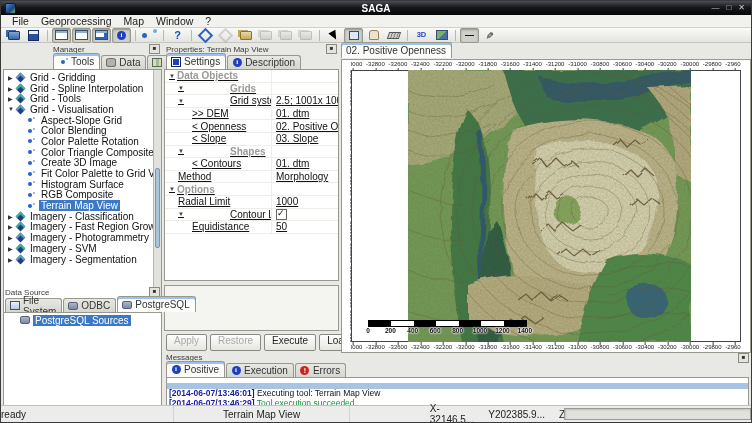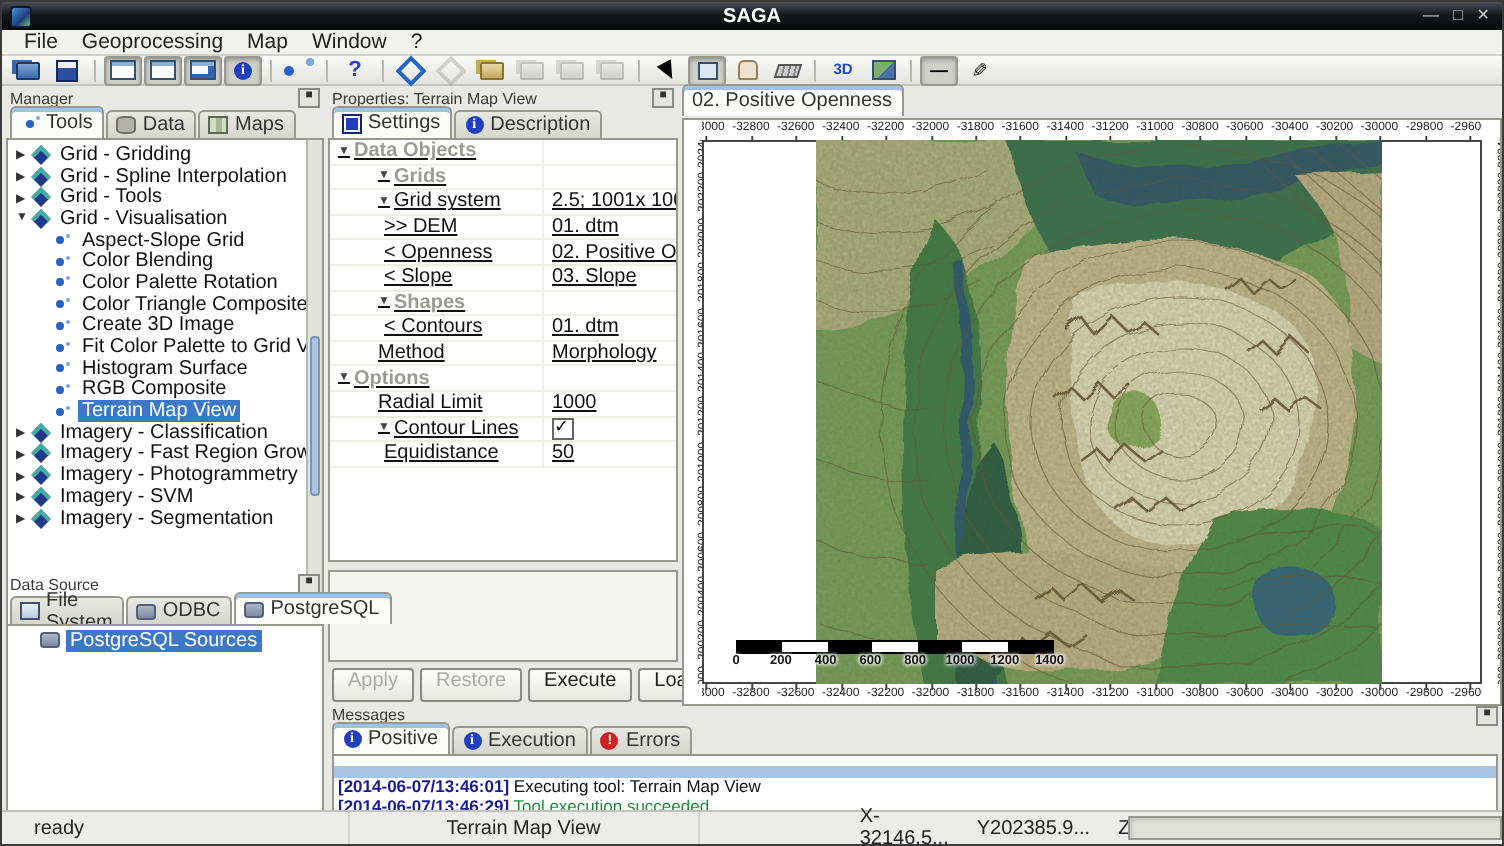--- a/index.html
+++ b/index.html
@@ -81,21 +81,21 @@
   .vscroll{position:absolute;top:0;right:0;bottom:7px;width:7px;background:#e2e2dc;border-left:1px solid #b8b8b2;}
   .vscroll .thumb{position:absolute;left:1px;right:1px;top:35%;height:28%;background:#aac4e0;border:1px solid #7a96b4;border-radius:2px;}
   .hscroll{position:absolute;left:0;right:7px;bottom:0;height:7px;background:#e2e2dc;border-top:1px solid #b8b8b2;}
   .hscroll .thumb{position:absolute;top:1px;bottom:1px;left:2px;width:62%;background:#aac4e0;border:1px solid #7a96b4;border-radius:2px;}
   
   .prow{display:flex;height:11.6px;align-items:center;border-bottom:1px solid #ededea;font-size:10px;}
   .pleft{width:107px;flex:0 0 auto;display:flex;align-items:center;overflow:hidden;white-space:nowrap;border-right:1px solid #ededea;height:100%;box-sizing:border-box;}
   .pright{flex:1;overflow:hidden;white-space:nowrap;padding-left:4px;display:flex;align-items:center;}
   .prow .arrow{font-size:6px;color:#444;width:8px;flex:0 0 auto;}
   .prow[data-ind="0"] .pleft{padding-left:4px;}
-  .prow[data-ind="1"] .pleft{padding-left:24px;}
+  .prow[data-ind="1"] .pleft{padding-left:13px;gap:44px;}
   .prow[data-ind="2"] .pleft{padding-left:27px;}
   .prow[data-group] .plabel{color:#9a9a96;font-weight:bold;}
   .checkbox{width:9px;height:9px;border:1px solid #666;background:#fff;position:relative;}
   .checkbox::before{content:"\2713";position:absolute;left:0px;top:-2px;font-size:9px;color:#111;}
   .btnrow{position:absolute;left:2px;right:2px;display:flex;gap:3px;}
   .pbtn{height:15px;font-size:10px;border:1px solid #8a8a84;border-radius:2px;background:linear-gradient(#fdfdfc,#e6e6e0);
         display:flex;align-items:flex-start;justify-content:center;padding:0 7px;flex:1;color:#222;}
   .pbtn[data-disabled]{color:#aaa;}
   
   .mapdoc{position:absolute;left:340px;top:42px;width:410px;height:310px;}
@@ -184,21 +184,21 @@
       <span class="tbtn" data-icon="pan-mode-icon" style="--i: 21;"></span>
       <span class="tbtn" data-icon="measure-icon" style="--i: 22;"></span>
       <span class="tbtn" data-icon="separator" style="--i: 23;"></span>
       <span class="tbtn" data-icon="3d-view-icon" style="--i: 24;"></span>
       <span class="tbtn" data-icon="save-image-icon" style="--i: 25;"></span>
       <span class="tbtn" data-icon="separator" style="--i: 26;"></span>
       <span class="tbtn" data-icon="line-icon" data-s="pressed" style="--i: 27;"></span>
       <span class="tbtn" data-icon="pen-icon" style="--i: 28;"></span>
     </div>
 
-  <div class="panel" style="left:2px;top:43px;width:159px;height:313px;">
+  <div class="panel" style="left:2px;top:43px;width:159px;height:313px;padding-left:48px;">
     <div class="panel-title">
       <span class="pt-label">Manager</span>
       <span class="pt-btn">■</span>
     </div>
     <div class="tabs">
 
     <span class="tab" data-active="1" style="--i: 0;">
         <span class="ticonbox" data-icon="tool-icon"></span>
         <span>Tools</span>
       </span>
@@ -723,21 +723,21 @@
         </div>
           <div class="log-line" data-ok="1" style="--i: 1;">
           <span class="log-time">[2014-06-07/13:46:29]</span>
           <span class="log-msg">Tool execution succeeded</span>
         </div>
         </div>
     </div>
   </div>
 
   <div class="statusbar">
-    <span class="sb-pane" style="width:176px;padding-left:16px;">
+    <span class="sb-pane" style="width:176px;padding-left:0;">
       <span>ready</span>
     </span>
     <span class="sb-pane" style="width:178px;justify-content:center;">
       <span>Terrain Map View</span>
     </span>
     <span class="sb-pane" style="width:208px;padding-left:80px;gap:14px;border-right:none;">
       <span>X-32146.5...</span>
       <span>Y202385.9...</span>
       <span>Z</span>
     </span>

